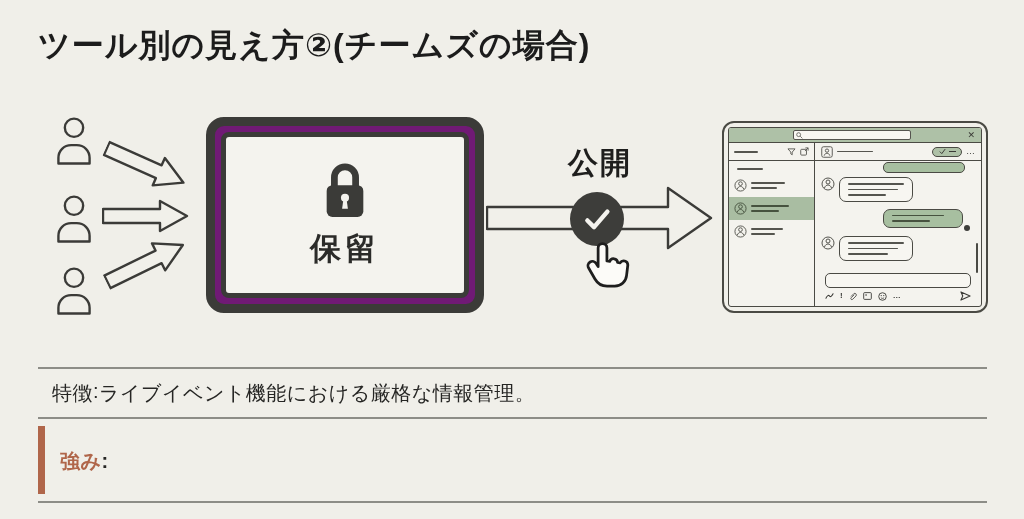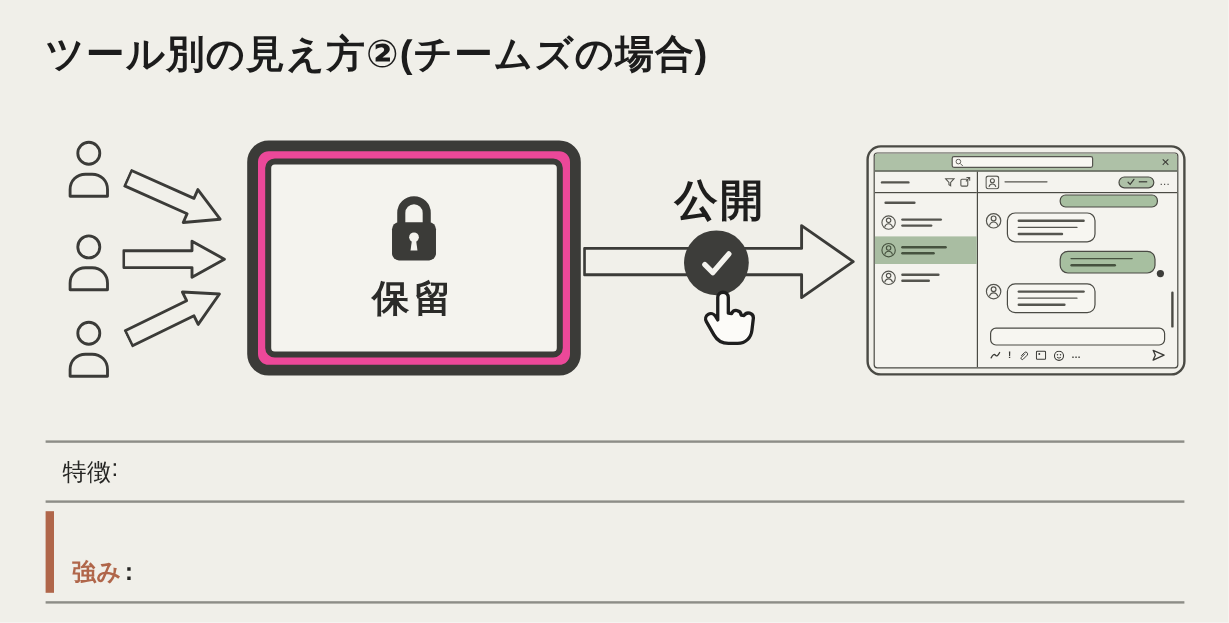--- a/index.html
+++ b/index.html
@@ -11,29 +11,29 @@
   
   .person{position:absolute;width:44px;height:53px;}
   .p1{left:52px;top:115px}.p2{left:52px;top:193px}.p3{left:52px;top:265px}
   .small-arrow{position:absolute;width:88px;height:38px;}
   .a1{left:102px;top:147px;transform:rotate(24deg);}
   .a2{left:102px;top:197px;}
   .a3{left:102px;top:244px;transform:rotate(-26deg);}
 
   
   .tablet{position:absolute;left:206px;top:117px;width:278px;height:196px;
-    border:9px solid #3b3b38;border-radius:18px;background:#ec4899;box-sizing:border-box;}
+    border:9px solid #3b3b38;border-radius:18px;background:#701a75;box-sizing:border-box;}
   .tablet-screen{position:absolute;left:6px;top:6px;right:6px;bottom:6px;
     border:5px solid #3b3b38;border-radius:8px;background:#f4f3ee;
     display:flex;flex-direction:column;align-items:center;justify-content:center;gap:8px;}
   .hold-label{font-size:31px;font-weight:900;color:#2b2b29;letter-spacing:4px;}
 
   
   .publish-label{position:absolute;left:555px;top:143px;width:90px;text-align:center;
-    font-size:36px;font-weight:900;color:#1e1e1d;letter-spacing:2px;}
+    font-size:30px;font-weight:900;color:#1e1e1d;letter-spacing:2px;}
   .big-arrow{position:absolute;left:486px;top:184px;}
   .check-circle{position:absolute;left:570px;top:192px;width:54px;height:54px;
     border-radius:50%;background:#3d3d3a;display:flex;align-items:center;justify-content:center;cursor:pointer;}
   .hand{position:absolute;left:580px;top:239px;width:50px;height:55px;}
 
   
   .mock{position:absolute;left:722px;top:121px;width:266px;height:192px;
     border:2.5px solid #4a4a44;border-radius:12px;background:#f1f0ea;padding:4px;box-sizing:border-box;}
   .mock-inner{width:100%;height:100%;border:1.5px solid #4a4a44;border-radius:3px;
     background:#f4f3ee;display:flex;flex-direction:column;overflow:hidden;box-sizing:border-box;}
@@ -78,22 +78,22 @@
   .send{margin-left:auto;}
 
   
   .divider{position:absolute;left:38px;width:949px;height:1.5px;background:#8d8d87;}
   .d1{top:367px}.d2{top:417px}.d3{top:501px}
   .feature-row{position:absolute;left:52px;top:380px;width:930px;display:flex;
     font-size:20px;font-weight:400;color:#262624;letter-spacing:.5px;}
   .strength-block{position:absolute;left:38px;top:426px;width:949px;min-height:68px;
     display:flex;box-sizing:border-box;}
   .rust-bar{width:7px;background:#b0664a;margin-right:15px;flex-shrink:0;}
-  .strength-content{display:flex;align-items:flex-end;font-size:20px;font-weight:700;
-    line-height:30px;letter-spacing:.5px;padding-top:2px;font-family:Liberation Mono, monospace;}
+  .strength-content{display:flex;align-items:center;font-size:20px;font-weight:700;
+    line-height:30px;letter-spacing:.5px;padding-top:2px;}
   .strength-label{color:#b0664a;white-space:nowrap;flex-shrink:0;}
   .sep{color:#262624;white-space:nowrap;flex-shrink:0;}
   .strength-text{color:#262624;flex:1;word-break:break-all;}
   .feature-text{color:#262624;}
 </style>
 </head>
 <body>
 
 <div class="canvas">
 
@@ -289,20 +289,21 @@
           </div>
         </div>
       </div>
     </div>
   </div>
 
   <div class="divider d1"></div>
   <div class="feature-row">
     <span>特徴</span>
       <span class="sep">:</span>
+      <span class="feature-text">ライブイベント機能における厳格な情報管理。</span>
   </div>
   <div class="divider d2"></div>
   <div class="strength-block">
     <div class="rust-bar"></div>
     <div class="strength-content">
       <span class="strength-label">強み</span>
         <span class="sep">:</span>
     </div>
   </div>
   <div class="divider d3"></div>

